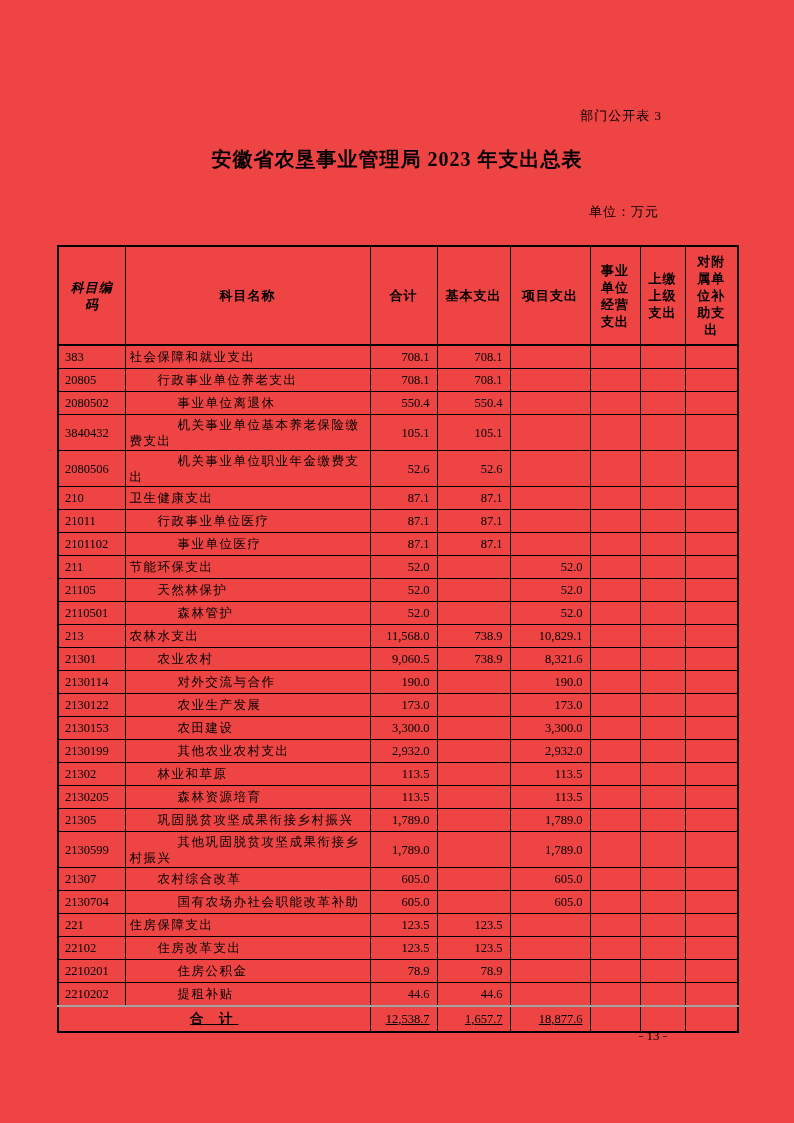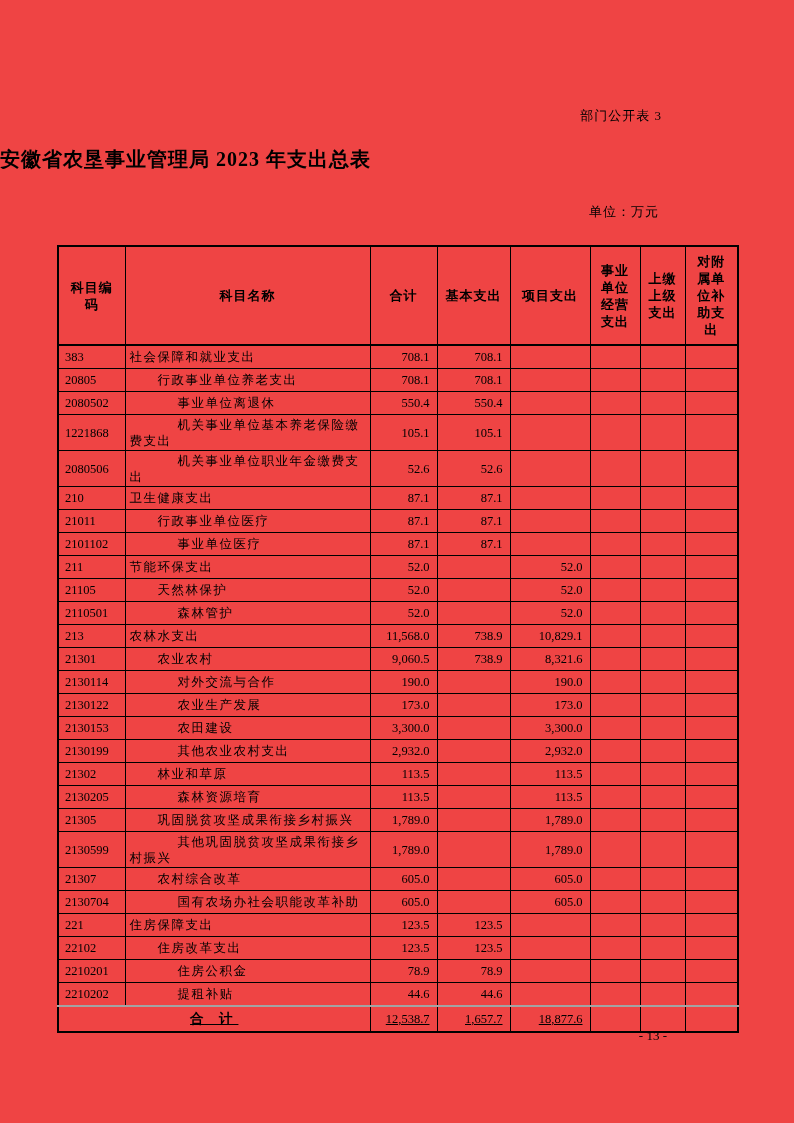--- a/index.html
+++ b/index.html
@@ -18,21 +18,21 @@
     top: 107px;
     right: 132px;
     font-size: 13px;
     letter-spacing: 1px;
   }
   .page-title {
     position: absolute;
     top: 146px;
     left: 0;
     width: 100%;
-    text-align: left;
+    text-align: center;
     font-size: 20px;
     font-weight: bold;
     letter-spacing: 1px;
   }
   .unit-note {
     position: absolute;
     top: 203px;
     right: 135px;
     font-size: 13px;
     letter-spacing: 1px;
@@ -56,21 +56,21 @@
     font-weight: bold;
     font-size: 13px;
     text-align: center;
     vertical-align: middle;
     line-height: 17px;
     padding: 2px 3px;
     letter-spacing: 1px;
     word-break: break-all;
     border-bottom: 2px solid #000;
   }
-  .exp-table thead th.th-code { padding: 2px 8px; }
+  .exp-table thead th.th-code { padding: 2px 8px; font-style: italic; }
   .exp-table thead th.th-narrow { padding: 2px 7px; }
   .exp-table tbody td {
     height: 20px;
     padding: 1px 4px;
     vertical-align: middle;
     line-height: 16px;
   }
   .exp-table tr.tall td { height: 33px; }
   .code-cell { text-align: left; padding-left: 6px !important; }
   .name-cell {
@@ -155,21 +155,21 @@
           <td class="code-cell">2080502</td>
           <td class="name-cell indent-2">事业单位离退休</td>
           <td class="num-cell">550.4</td>
           <td class="num-cell">550.4</td>
           <td class="num-cell"></td>
           <td class="num-cell"></td>
           <td class="num-cell"></td>
           <td class="num-cell"></td>
         </tr>
         <tr class="tall">
-          <td class="code-cell">1221868</td>
+          <td class="code-cell">3840432</td>
           <td class="name-cell indent-2">机关事业单位基本养老保险缴费支出</td>
           <td class="num-cell">105.1</td>
           <td class="num-cell">105.1</td>
           <td class="num-cell"></td>
           <td class="num-cell"></td>
           <td class="num-cell"></td>
           <td class="num-cell"></td>
         </tr>
         <tr class="tall">
           <td class="code-cell">2080506</td>

